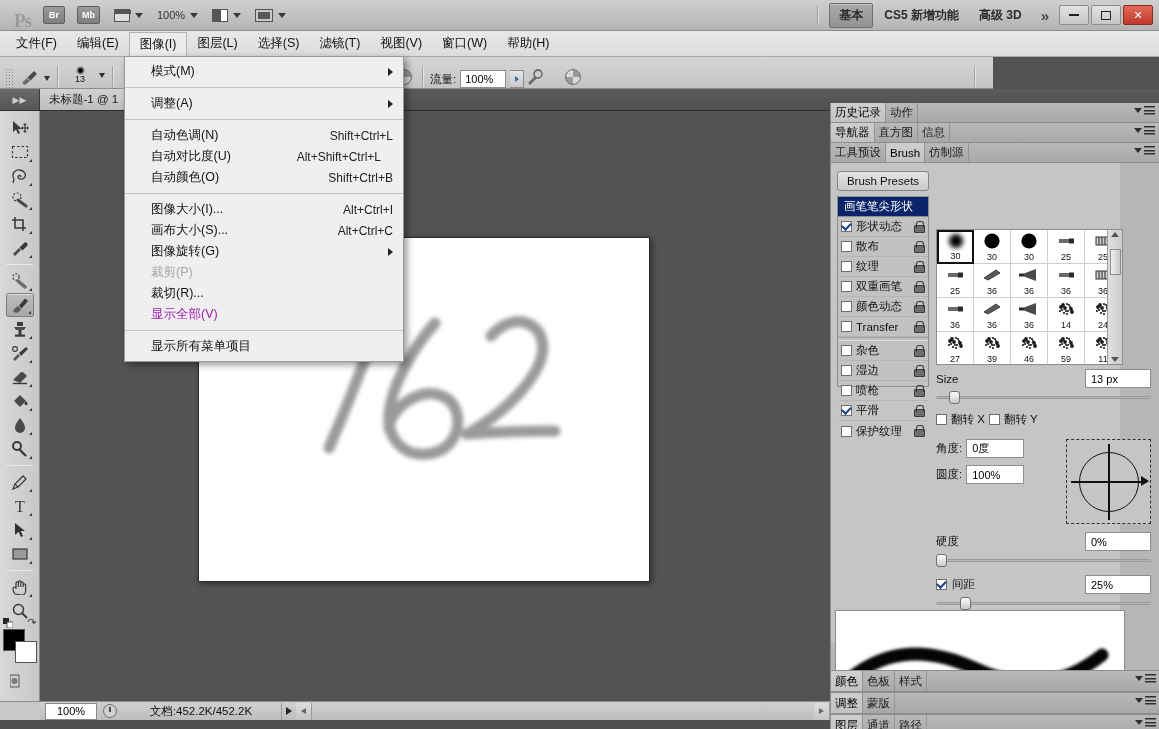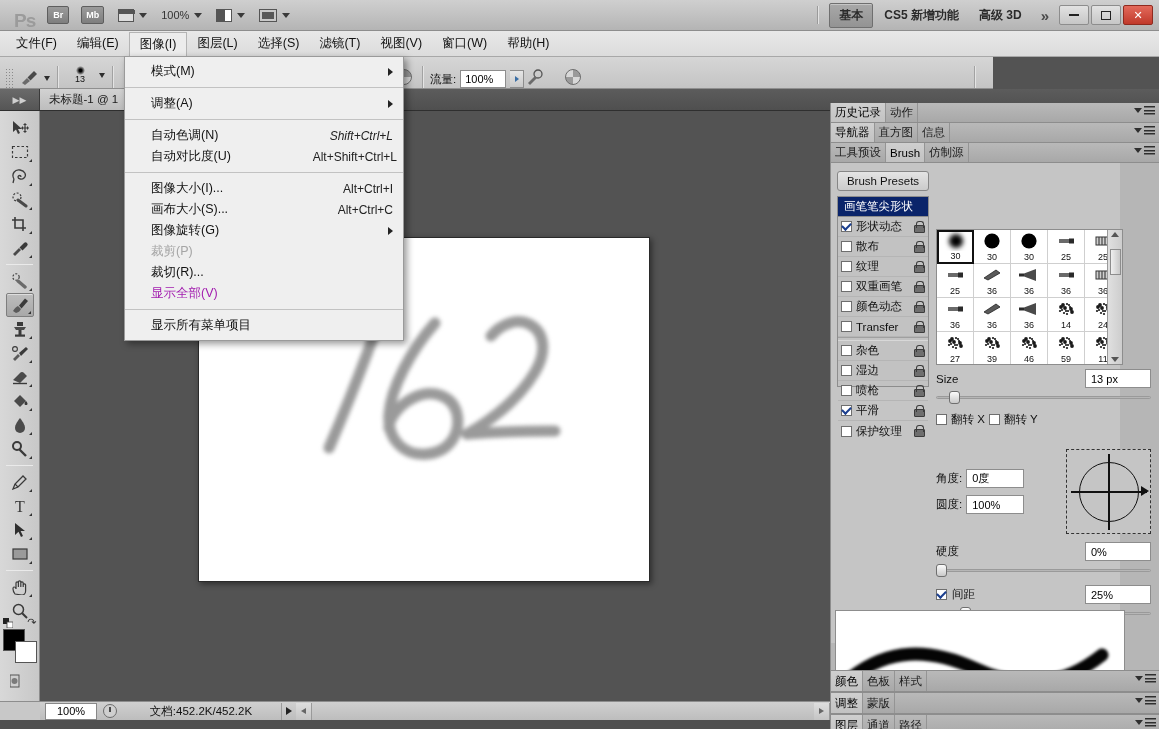--- a/index.html
+++ b/index.html
@@ -15,21 +15,21 @@
 
   
   .titlebar {
     position:absolute; left:0; top:0; width:1159px; height:31px;
     background: linear-gradient(to bottom, #cfcfcf 0%, #c2c2c2 50%, #b4b4b4 100%);
     border-bottom:1px solid #8d8d8d;
     display:flex; align-items:center;
   }
   .ps-logo {
     margin-left:14px; font-size:19px; font-weight:bold; color:#9b9b9b;
-    letter-spacing:-1px; font-family:Liberation Sans, sans-serif;margin-top:11px;
+    letter-spacing:-1px; font-family:Liberation Serif, serif;margin-top:11px;
   }
   .tb-btn {
     margin-left:12px; height:18px; min-width:22px; padding:0 4px;
     background:linear-gradient(to bottom,#9b9b9b,#7e7e7e);
     border:1px solid #5e5e5e; border-radius:2px;
     color:#fff; font-size:9px; font-weight:bold;
     display:flex; align-items:center; justify-content:center;
   }
   .tb-item { margin-left:14px; display:flex; align-items:center; gap:5px; }
   .tb-label { font-size:11px; color:#333; }
@@ -997,21 +997,21 @@
           <span class="knob" style="left:6%"></span>
         </div>
 
         <div style="display:flex;align-items:center;gap:4px;margin-top:8px;">
           <span class="cbx"></span>
           <span class="row-lbl">翻转 X</span>
           <span class="cbx"></span>
           <span class="row-lbl">翻转 Y</span>
         </div>
 
-        <div style="display:flex;margin-top:22px;align-items:center;">
+        <div style="display:flex;margin-top:12px;">
           <div style="flex:1">
             <div style="display:flex;align-items:center;gap:4px;">
               <span class="row-lbl">角度:</span>
               <span class="field" style="width:58px">0度</span>
             </div>
             <div style="display:flex;align-items:center;gap:4px;margin-top:7px;">
               <span class="row-lbl">圆度:</span>
               <span class="field" style="width:58px">100%</span>
             </div>
           </div>
@@ -1108,25 +1108,29 @@
         <span style="margin-left: auto; width: 0px; height: 0px; border-top: 4px solid transparent; border-bottom: 4px solid transparent; border-left: 5px solid rgb(34, 34, 34);"></span>
       </div>
       <div style="height: 1px; background: rgb(194, 194, 194); margin: 5px 0px;"></div>
       <div style="display: flex; align-items: center; height: 21px; padding: 0px 10px 0px 26px; font-size: 12.5px; color: rgb(17, 17, 17); position: relative;">
         <span>调整(A)</span>
         <span style="margin-left: auto; width: 0px; height: 0px; border-top: 4px solid transparent; border-bottom: 4px solid transparent; border-left: 5px solid rgb(34, 34, 34);"></span>
       </div>
       <div style="height: 1px; background: rgb(194, 194, 194); margin: 5px 0px;"></div>
       <div style="display: flex; align-items: center; height: 21px; padding: 0px 10px 0px 26px; font-size: 12.5px; color: rgb(17, 17, 17); position: relative;">
         <span>自动色调(N)</span>
-        <span style="margin-left: auto; font-size: 12px; color: rgb(34, 34, 34); padding-left: 18px; font-style: italic;">Shift+Ctrl+L</span>
-      </div>
-      <div style="display: flex; align-items: center; height: 21px; padding: 0px 6px 0px 26px; font-size: 12.5px; color: rgb(17, 17, 17); position: relative;">
+        <span style="margin-left: auto; font-size: 12px; color: rgb(34, 34, 34); padding-left: 18px;">Shift+Ctrl+L</span>
+      </div>
+      <div style="display: flex; align-items: center; height: 21px; padding: 0px 22px 0px 26px; font-size: 12.5px; color: rgb(17, 17, 17); position: relative;">
         <span>自动对比度(U)</span>
         <span style="margin-left: auto; font-size: 12px; color: rgb(34, 34, 34); padding-left: 18px;">Alt+Shift+Ctrl+L</span>
+      </div>
+      <div style="display: flex; align-items: center; height: 21px; padding: 0px 10px 0px 26px; font-size: 12.5px; color: rgb(17, 17, 17); position: relative;">
+        <span>自动颜色(O)</span>
+        <span style="margin-left: auto; font-size: 12px; color: rgb(34, 34, 34); padding-left: 18px;">Shift+Ctrl+B</span>
       </div>
       <div style="height: 1px; background: rgb(194, 194, 194); margin: 5px 0px;"></div>
       <div style="display: flex; align-items: center; height: 21px; padding: 0px 10px 0px 26px; font-size: 12.5px; color: rgb(17, 17, 17); position: relative;">
         <span>图像大小(I)...</span>
         <span style="margin-left: auto; font-size: 12px; color: rgb(34, 34, 34); padding-left: 18px;">Alt+Ctrl+I</span>
       </div>
       <div style="display: flex; align-items: center; height: 21px; padding: 0px 10px 0px 26px; font-size: 12.5px; color: rgb(17, 17, 17); position: relative;">
         <span>画布大小(S)...</span>
         <span style="margin-left: auto; font-size: 12px; color: rgb(34, 34, 34); padding-left: 18px;">Alt+Ctrl+C</span>
       </div>

